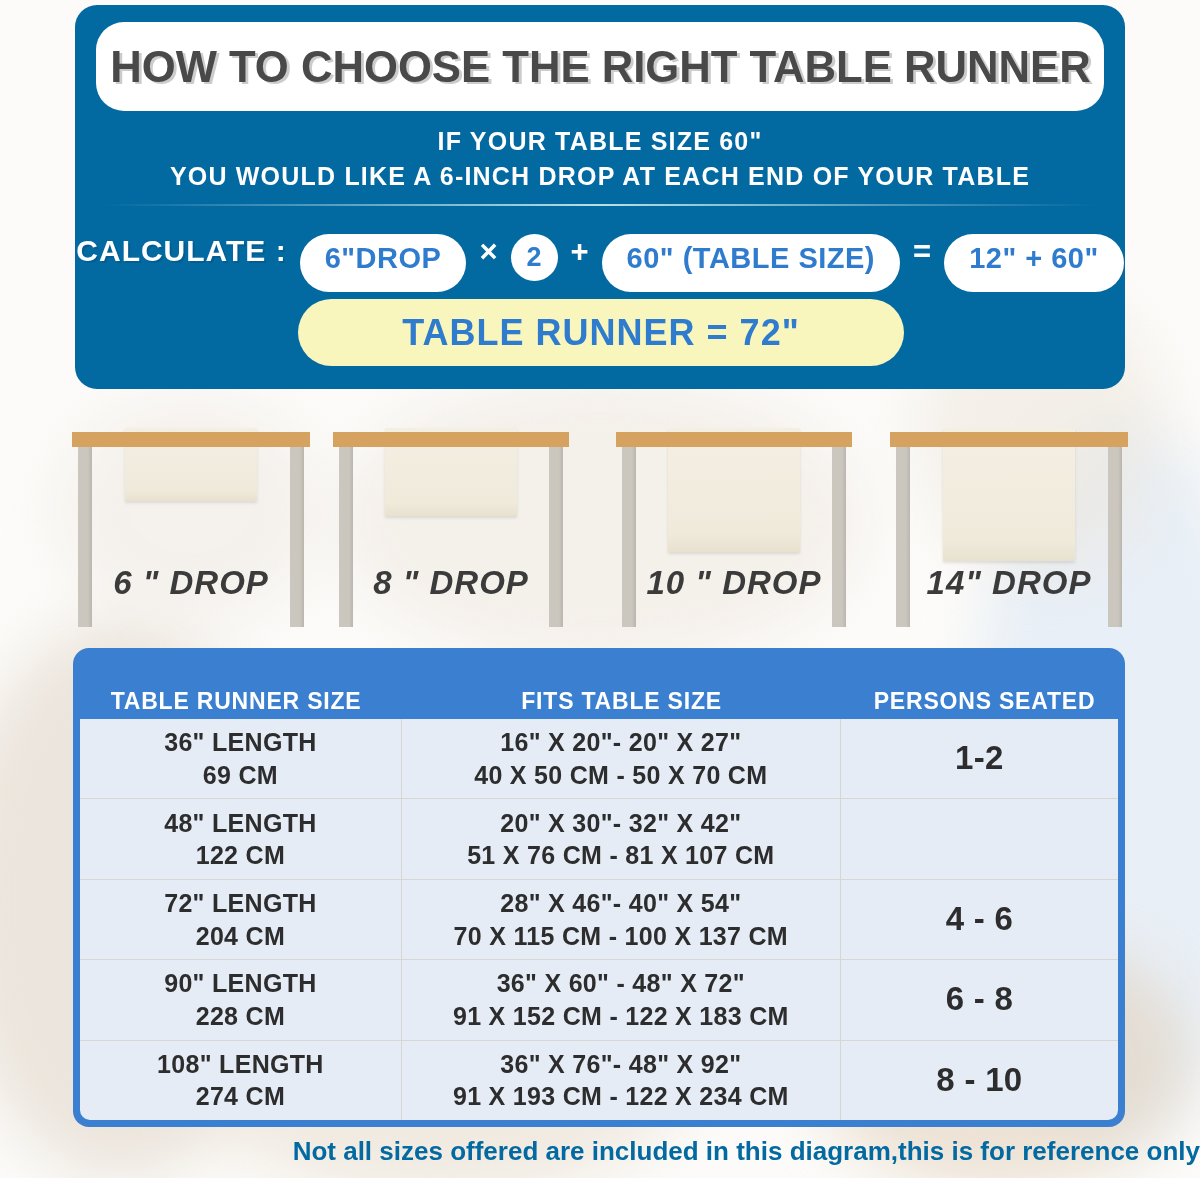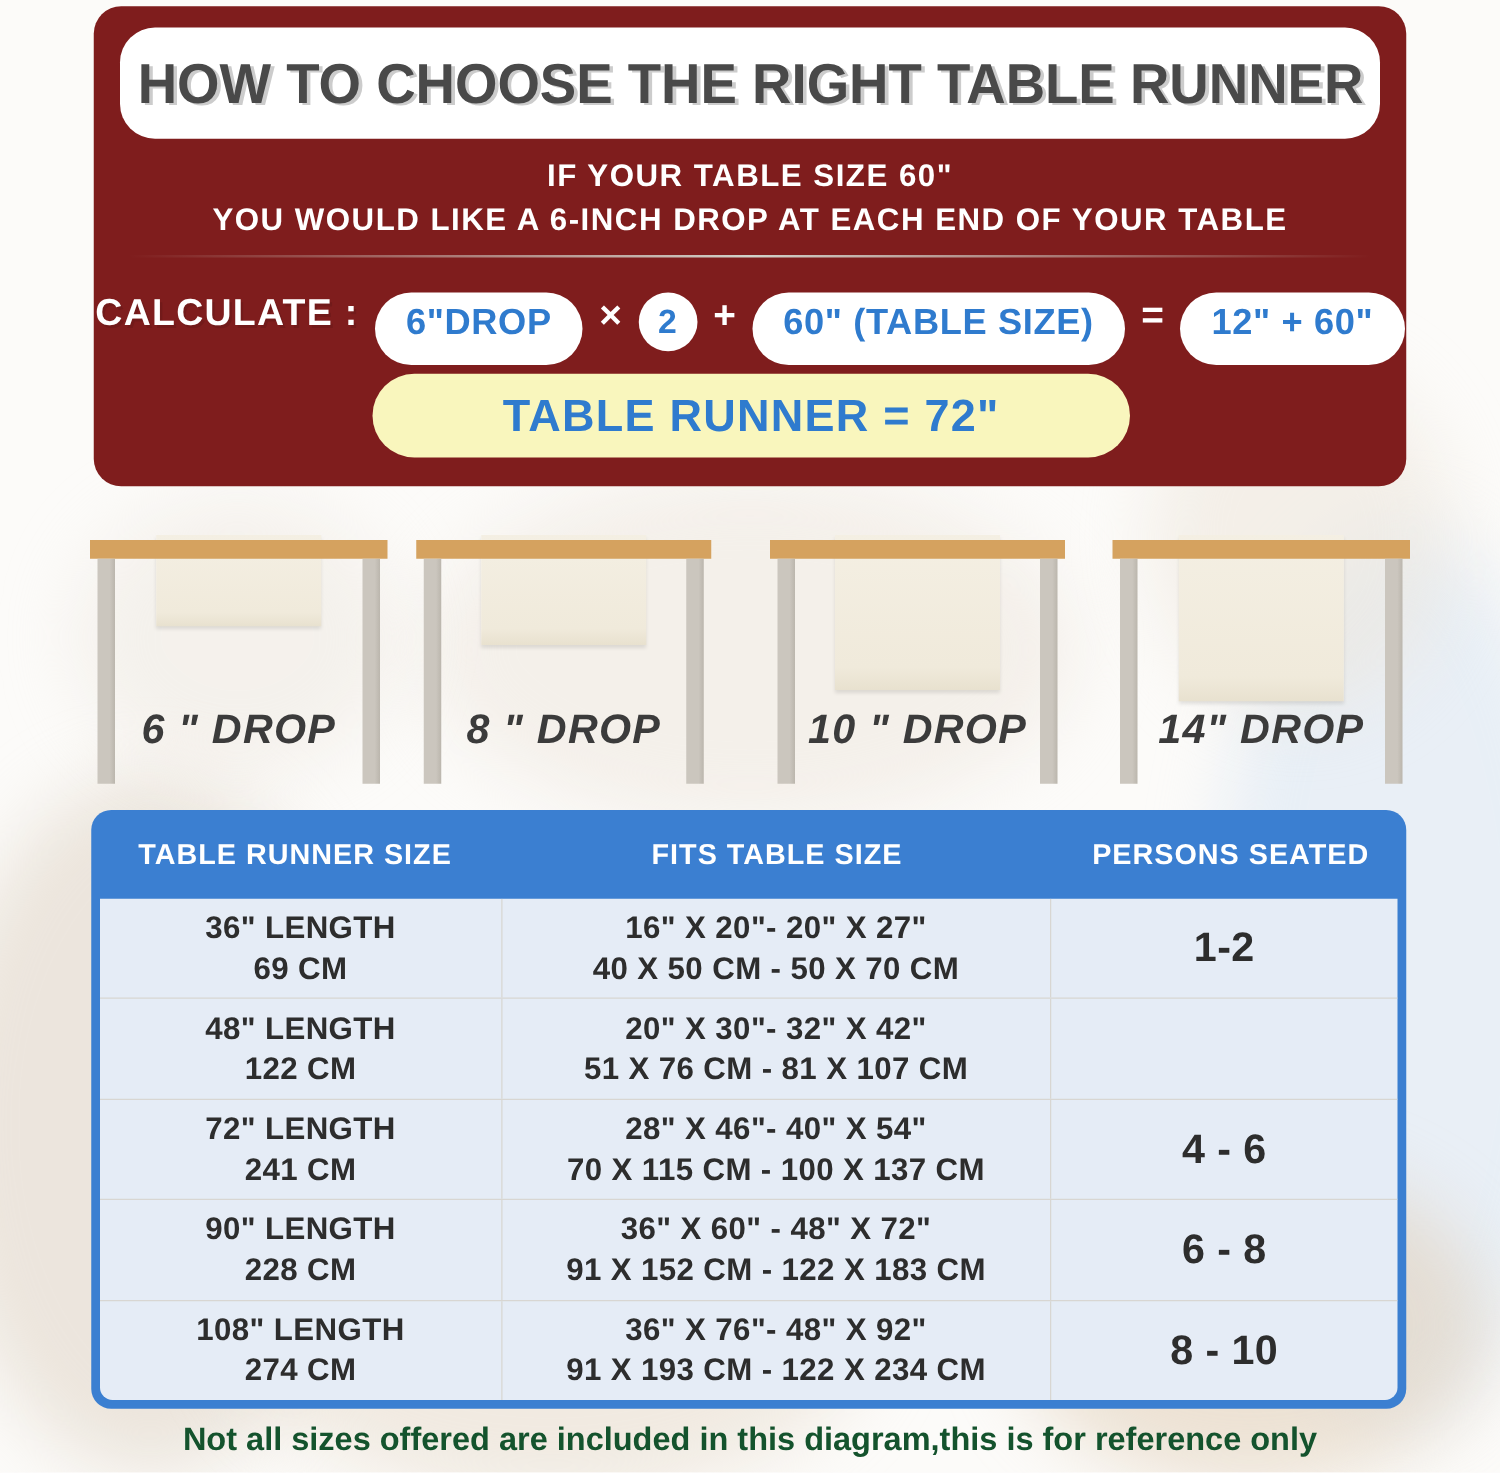--- a/index.html
+++ b/index.html
@@ -12,21 +12,21 @@
   .blob.b1 { left:-50px; top:620px; width:340px; height:560px; background:rgba(225,215,202,.6); }
   .blob.b2 { left:180px; top:900px; width:520px; height:300px; background:rgba(231,220,206,.55); }
   .blob.b3 { right:-70px; top:420px; width:300px; height:720px; background:rgba(213,227,243,.5); }
   .blob.b4 { left:810px; top:930px; width:380px; height:260px; background:rgba(224,206,183,.55); }
   .blob.b5 { left:340px; top:380px; width:520px; height:280px; background:rgba(240,234,226,.65); }
   .blob.b6 { right:40px; top:290px; width:240px; height:280px; background:rgba(237,229,218,.55); }
   .blob.b7 { left:60px; top:400px; width:260px; height:220px; background:rgba(238,232,224,.5); }
 
   
   .panel-top { position:absolute; left:75px; top:5px; width:1050px; height:384px;
-               background:#7f1d1d; border-radius:22px; z-index:2; }
+               background:#0369a1; border-radius:22px; z-index:2; }
   .title-box { position:absolute; left:21px; top:17px; width:1008px; height:89px;
                background:#ffffff; border-radius:28px; display:flex; align-items:center; justify-content:center; }
   .title-text { font-size:45px; font-weight:900; color:#494949; white-space:nowrap;
                 letter-spacing:0px; transform:scaleX(.97); text-shadow:3px 2px 0 #cccccc; }
   .subtitle { position:absolute; left:0; width:100%; text-align:center; color:#ffffff;
               font-size:25px; font-weight:600; letter-spacing:1.2px; }
   .subtitle.s1 { top:122px; }
   .subtitle.s2 { top:157px; }
   .hdr-divider { position:absolute; top:199px; left:28px; right:28px; height:2px;
                  background:linear-gradient(90deg, rgba(255,255,255,0) 0%, rgba(230,255,244,.8) 50%, rgba(255,255,255,0) 100%); }
@@ -60,37 +60,37 @@
   .figure.f1 .runner { height:73px; }
   .figure.f2 .runner { height:88px; }
   .figure.f3 .runner { height:124px; }
   .figure.f4 .runner { height:133px; }
   .fig-label { position:absolute; top:136px; left:0; width:100%; text-align:center;
                font-size:33px; font-weight:900; font-style:italic; color:#3B3B3B; letter-spacing:1px; }
 
   
   .panel-bottom { position:absolute; left:73px; top:648px; width:1052px; height:479px;
                   background:#3B7FD1; border-radius:16px; z-index:2; }
-  .tbl-header { display:flex; height:71px; align-items:center; }
+  .tbl-header { display:flex; height:71px; align-items:center;margin-top:18px; }
   .th { text-align:center; color:#fff; font-size:23px; font-weight:800; letter-spacing:.8px; }
   .th.c1 { width:31%; } .th.c2 { width:42.3%; } .th.c3 { width:26.7%; }
   .tbl-body { position:absolute; left:7px; right:7px; top:71px; bottom:7px;
               background:rgba(253,252,250,.88); border-radius:0 0 10px 10px;
               display:flex; flex-direction:column; overflow:hidden; }
   .tbl-row { flex:1; display:flex; }
   .tbl-row + .tbl-row { border-top:1px solid #d8d6d2; }
   .cell { display:flex; flex-direction:column; align-items:center; justify-content:center;
           text-align:center; color:#2D2D2D; font-weight:700; line-height:1.3; letter-spacing:.3px; }
   .cell.c1 { width:31%; border-right:1px solid #d8d6d2; font-size:25px; }
   .cell.c2 { width:42.3%; border-right:1px solid #d8d6d2; font-size:25px; }
   .cell.c3 { width:26.7%; font-size:33px; }
 
   
-  .footer-note { position:absolute; top:1136px; left:0; width:100%; text-align:center;
-                 font-size:26px; font-weight:700; color:#14532d; z-index:2; }
+  .footer-note { position:absolute; top:1136px; left:0; width:100%; text-align:right;
+                 font-size:26px; font-weight:700; color:#0369a1; z-index:2; }
 </style>
 </head>
 <body>
 
 <div class="canvas">
 
   <div class="blob b1"></div>
   <div class="blob b2"></div>
   <div class="blob b3"></div>
   <div class="blob b4"></div>
@@ -178,21 +178,21 @@
         </div>
         <div class="cell c2">
           <span>20" X 30"- 32" X 42"</span>
           <span>51 X 76 CM - 81 X 107 CM</span>
         </div>
       </div>
 
       <div class="tbl-row">
         <div class="cell c1">
           <span>72" LENGTH</span>
-          <span>241 CM</span>
+          <span>204 CM</span>
         </div>
         <div class="cell c2">
           <span>28" X 46"- 40" X 54"</span>
           <span>70 X 115 CM - 100 X 137 CM</span>
         </div>
         <div class="cell c3">4 - 6</div>
       </div>
 
       <div class="tbl-row">
         <div class="cell c1">

